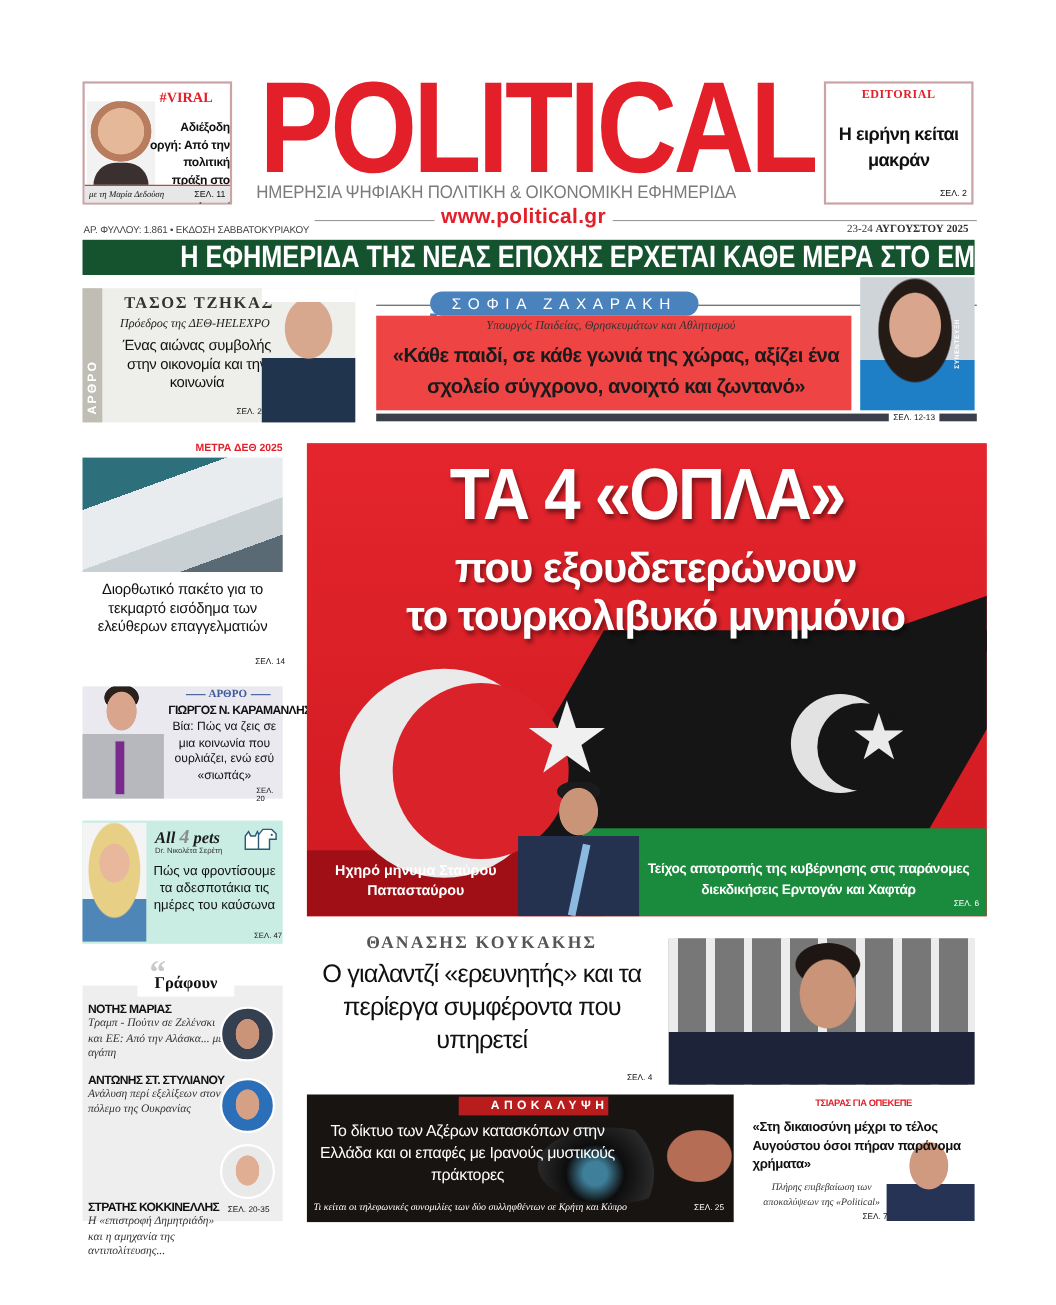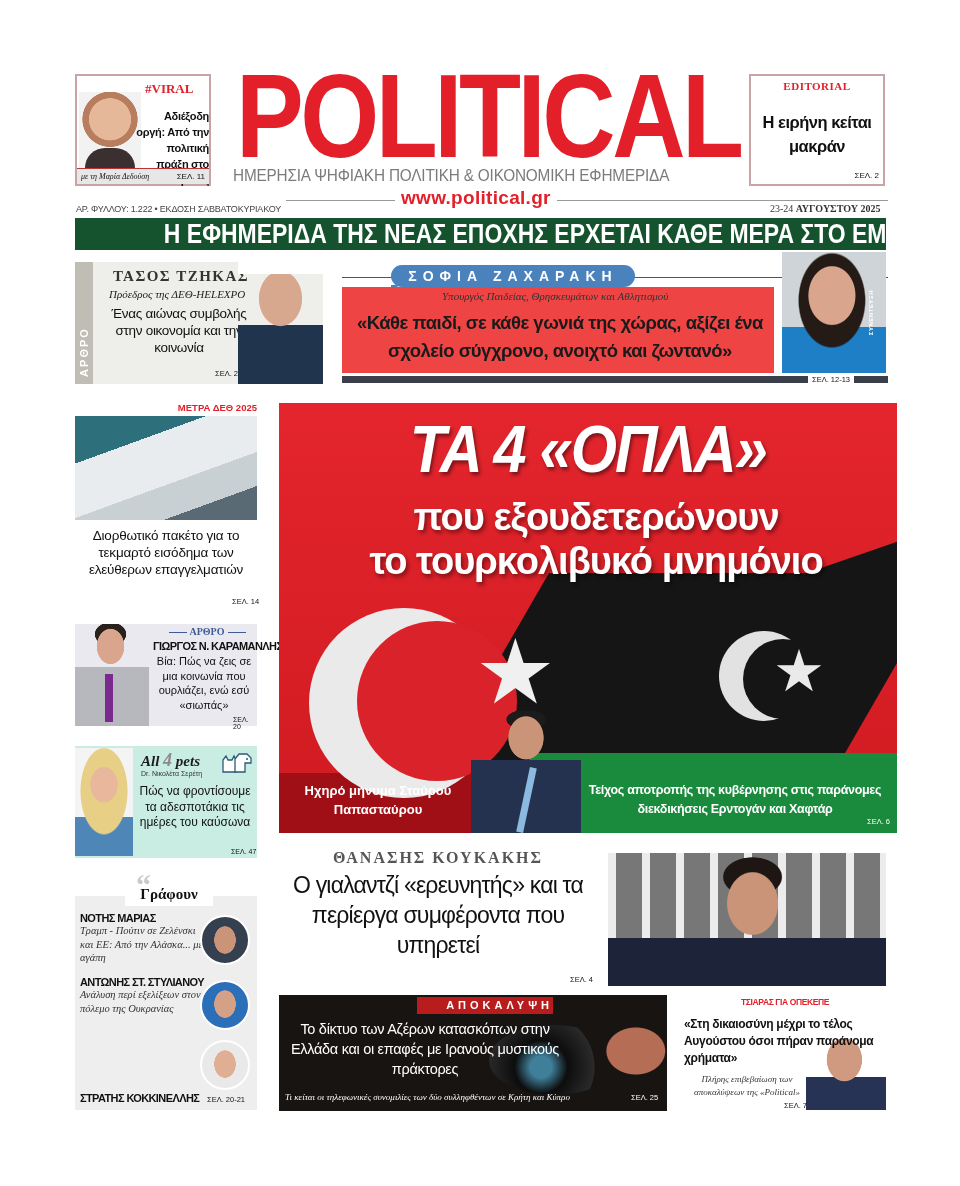--- a/index.html
+++ b/index.html
@@ -38,21 +38,21 @@
   .tz-side { left: 0; top: 0; width: 18px; height: 122px; background: #c0bdb5; }
   .tz-side-label { left: -20px; top: 84px; width: 58px; transform: rotate(-90deg); color: #fff; font-weight: bold; font-size: 11px; letter-spacing: 2px; text-align: center; }
   .tz-name { left: 38px; top: 6px; font-family: "Liberation Serif", serif; font-weight: bold; font-size: 15px; letter-spacing: 1.5px; color: #333; }
   .tz-role { left: 34px; top: 26px; font-family:"Liberation Serif", serif; font-style: italic; font-size: 11px; color: #222; }
   .tz-title { left: 24px; top: 43px; width: 160px; text-align: center; font-size: 13.5px; line-height: 17px; letter-spacing: -0.3px; font-weight: 500; }
   .tz-page { left: 140px; top: 107px; font-size: 7.5px; }
   .tz-photo { left: 163px; top: 0; width: 85px; height: 122px; background: linear-gradient(180deg, #fff 0 10%, transparent 10%), radial-gradient(ellipse 22px 28px at 50% 30%, #d7a78e 96%, transparent 100%), linear-gradient(180deg, transparent 0 52%, #20344d 52%); }
 
   
   .zx-line { left: 342px; top: 277px; width: 546px; height: 1px; background: #555; }
-  .zx-name-bg { left: 391px; top: 265px; width: 244px; height: 22px; background: #4a82bd; color: #fff; font-weight: bold; font-size: 14px; letter-spacing: 6px; line-height: 22px; text-align: center; border-radius: 11px; }
+  .zx-name-bg { left: 391px; top: 265px; width: 244px; height: 22px; background: #4a82bd; color: #fff; font-weight: normal; font-size: 14px; letter-spacing: 6px; line-height: 22px; text-align: center; border-radius: 11px; }
   .zx-tail { left: 391px; top: 285px; width: 0; height: 0; border-top: 8px solid #4a82bd; border-right: 8px solid transparent; }
   .zx-box { left: 342px; top: 287px; width: 432px; height: 86px; background: #ef4444; }
   .zx-role { left: 100px; top: 3px; font-family:"Liberation Serif", serif; font-style: italic; font-size: 11px; color: #333; }
   .zx-quote { left: 6px; top: 22px; width: 424px; text-align: center; font-weight: bold; font-size: 18.5px; line-height: 28px; letter-spacing: -0.5px; color: #1a1a1a; }
   .zx-photo { left: 782px; top: 252px; width: 104px; height: 121px; background: radial-gradient(ellipse 24px 30px at 48% 36%, #d9a58d 96%, transparent 100%), radial-gradient(ellipse 34px 48px at 48% 40%, #241a16 96%, transparent 100%), linear-gradient(180deg, #cfd4d8 0 62%, #1e7fc6 62%); }
   .zx-interview { left: 868px; top: 290px; width: 12px; color: #fff; font-size: 6px; writing-mode: vertical-rl; transform: rotate(180deg); letter-spacing: 0.5px; font-weight: bold; }
   .zx-bottom { left: 342px; top: 376px; width: 546px; height: 7px; background: #3a3f4a; }
   .zx-page { left: 808px; top: 374px; background: #fff; padding: 0 4px; font-size: 7.5px; line-height: 11px; }
 
   
@@ -95,21 +95,21 @@
   .hero-black { left: 270px; top: 170px; width: 400px; height: 200px; background: #151515; transform: skewX(-30deg); transform-origin: left top; }
   .hero-black2 { left: 330px; top: 100px; width: 400px; height: 90px; background: #151515; clip-path: polygon(35% 100%, 100% 0, 100% 100%); }
   .hero-green-right { left: 250px; top: 350px; width: 368px; height: 80px; background: #1a8a3c; }
   .hero-redbot { left: 0; top: 370px; width: 270px; height: 60px; background: #a10f16; }
   .hero-crescent-t { left: 30px; top: 205px; width: 190px; height: 190px; border-radius: 50%; background: #eaeaea; }
   .hero-crescent-t-in { left: 78px; top: 218px; width: 160px; height: 160px; border-radius: 50%; background: #d9222a; }
   .hero-star-t { left: 196px; top: 224px; font-size: 90px; color: #f0f0f0; line-height: 90px; }
   .hero-crescent-l { left: 440px; top: 228px; width: 90px; height: 90px; border-radius: 50%; background: #e2e2e2; }
   .hero-crescent-l-in { left: 464px; top: 236px; width: 80px; height: 80px; border-radius: 50%; background: #151515; }
   .hero-star-l { left: 494px; top: 238px; font-size: 58px; color: #eaeaea; line-height: 60px; }
-  .hero-h1 { left: 0; top: 8px; width: 618px; text-align: center; color: #fff; font-weight: bold; font-size: 66px; line-height: 76px; letter-spacing: -2px; text-shadow: 2px 3px 4px rgba(0,0,0,0.45); font-style: italic; }
+  .hero-h1 { left: 0; top: 8px; width: 618px; text-align: center; color: #fff; font-weight: bold; font-size: 66px; line-height: 76px; letter-spacing: -2px; text-shadow: 2px 3px 4px rgba(0,0,0,0.45); }
   .hero-h1 span { display:inline-block; transform: scaleX(0.9); }
   .hero-h2 { left: 0; top: 92px; width: 618px; text-align: center; color: #fff; font-weight: bold; font-size: 38px; line-height: 44px; letter-spacing: -1px; text-shadow: 2px 3px 4px rgba(0,0,0,0.45); padding-left: 16px; }
   .hero-person { left: 192px; top: 308px; width: 110px; height: 122px; background: radial-gradient(ellipse 18px 22px at 50% 22%, #c99478 96%, transparent 100%), radial-gradient(ellipse 20px 10px at 50% 7%, #1b1b1b 96%, transparent 100%), linear-gradient(180deg, transparent 0 40%, #24314f 40%); }
   .hero-person .tie { position:absolute; left: 52px; top: 56px; width: 7px; height: 66px; background: #8cb9e0; transform: rotate(12deg); }
   .hero-cap-left { left: 4px; top: 378px; width: 190px; text-align: center; color: #fff; font-weight: bold; font-size: 13px; line-height: 19px; }
   .hero-cap-right { left: 296px; top: 378px; width: 320px; text-align: center; color: #fff; font-weight: bold; font-size: 12.5px; line-height: 19px; letter-spacing: -0.3px; }
   .hero-page { left: 588px; top: 414px; color: #fff; font-size: 7.5px; }
 
   
   .kk-name { left: 278px; top: 849px; width: 320px; text-align: center; color: #555; font-family: "Liberation Serif", serif; font-weight: bold; font-size: 16px; letter-spacing: 2px; }
@@ -150,21 +150,21 @@
   <div class="abs viral-foot">
     <span class="author">με τη Μαρία Δεδούση</span>
     <span>ΣΕΛ. 11</span>
   </div>
 </div>
 
 <div class="abs logo">POLITICAL</div>
 <div class="abs tagline">ΗΜΕΡΗΣΙΑ ΨΗΦΙΑΚΗ ΠΟΛΙΤΙΚΗ &amp; ΟΙΚΟΝΟΜΙΚΗ ΕΦΗΜΕΡΙΔΑ</div>
 <div class="abs url-line"></div>
 <div class="abs url">www.political.gr</div>
-<div class="abs issue">ΑΡ. ΦΥΛΛΟΥ: 1.222 • ΕΚΔΟΣΗ ΣΑΒΒΑΤΟΚΥΡΙΑΚΟΥ</div>
+<div class="abs issue">ΑΡ. ΦΥΛΛΟΥ: 1.861 • ΕΚΔΟΣΗ ΣΑΒΒΑΤΟΚΥΡΙΑΚΟΥ</div>
 <div class="abs date">
   <span>23-24</span>
   <b>ΑΥΓΟΥΣΤΟΥ 2025</b>
 </div>
 
 <div class="abs box-red editorial-box">
   <div class="abs editorial-tag">EDITORIAL</div>
   <div class="abs editorial-title">Η ειρήνη κείται μακράν</div>
   <div class="abs editorial-page">ΣΕΛ. 2</div>
 </div>
@@ -239,23 +239,24 @@
 <div class="abs graf-avatar" style="top: 915px; background: radial-gradient(ellipse 11px 14px at 50% 50%, #c99478 96%, transparent 100%), #34404f;"></div>
 
 <div class="abs graf-item" style="top: 976px;">
   <div class="graf-name">ΑΝΤΩΝΗΣ ΣΤ. ΣΤΥΛΙΑΝΟΥ</div>
   <div class="graf-text">Ανάλυση περί εξελίξεων στον πόλεμο της Ουκρανίας</div>
 </div>
 <div class="abs graf-avatar" style="top: 980px; background: radial-gradient(ellipse 11px 14px at 50% 48%, #d4a187 96%, transparent 100%), #2b6fb8;"></div>
 
 <div class="abs graf-item" style="top: 1092px;">
   <div class="graf-name">ΣΤΡΑΤΗΣ ΚΟΚΚΙΝΕΛΛΗΣ</div>
+  <div class="graf-text">Η «επιστροφή Δημητριάδη» και η αμηχανία της αντιπολίτευσης...</div>
 </div>
 <div class="abs graf-avatar" style="top: 1040px; background: radial-gradient(ellipse 11px 14px at 50% 48%, #e0ae93 96%, transparent 100%), #e9e9e9;"></div>
-<div class="abs graf-page">ΣΕΛ. 20-21</div>
+<div class="abs graf-page">ΣΕΛ. 20-35</div>
 
 <div class="abs hero">
   <div class="abs hero-red"></div>
   <div class="abs hero-black2"></div>
   <div class="abs hero-black"></div>
   <div class="abs hero-green-right"></div>
   <div class="abs hero-redbot"></div>
   <div class="abs hero-crescent-t"></div>
   <div class="abs hero-crescent-t-in"></div>
   <div class="abs hero-star-t">★</div>

